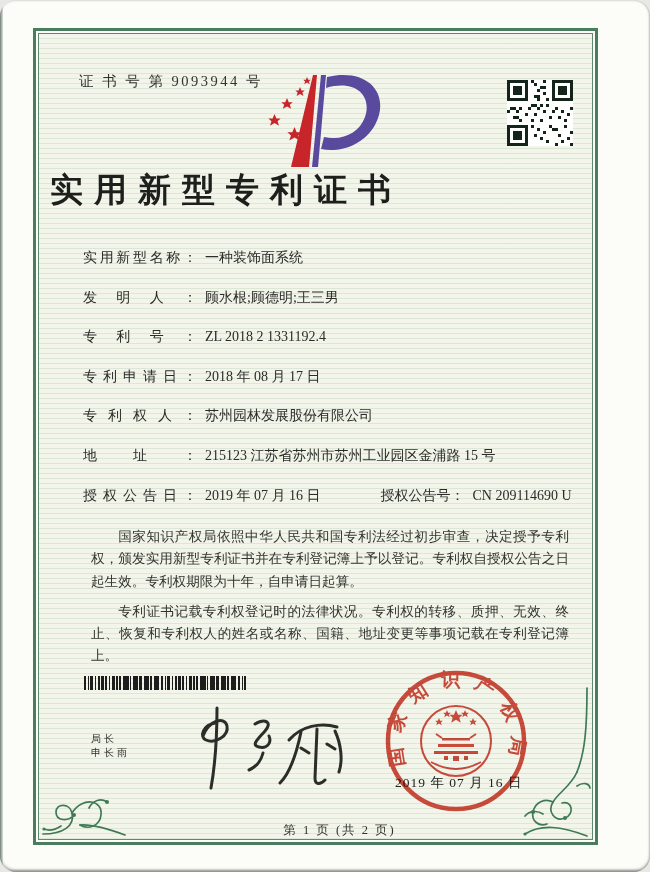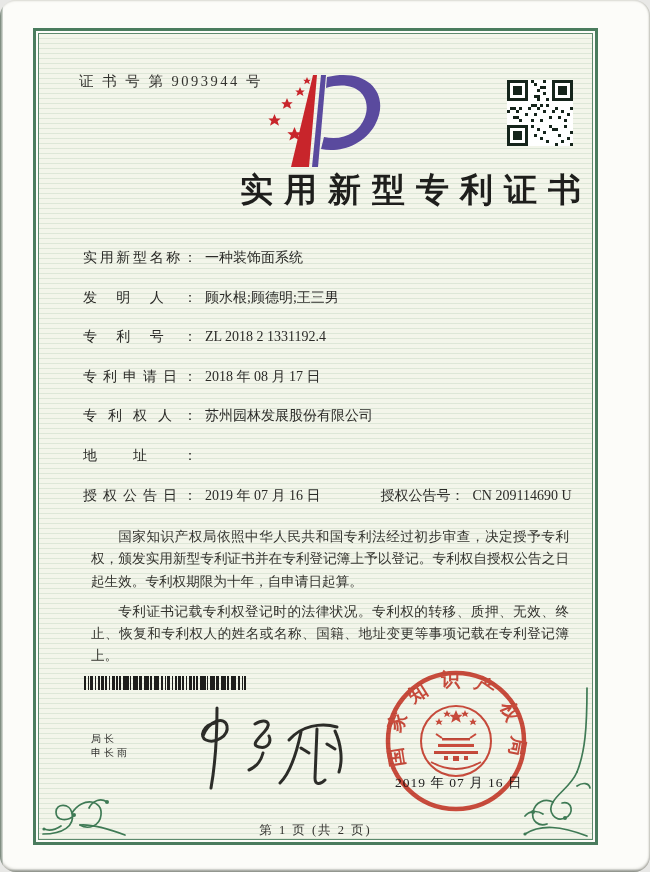--- a/index.html
+++ b/index.html
@@ -27,21 +27,21 @@
         rgba(255,255,255,0) 1px, rgba(255,255,255,0) 5px),
       #f3f5ea;
   }
 
   .cert-no{position:absolute;left:40px;top:38px;font-size:14.5px;
     letter-spacing:2.5px;color:#33332f;}
 
   .logo{position:absolute;left:212px;top:34px;width:158px;height:108px;}
   .qr{position:absolute;left:468px;top:46px;width:66px;height:66px;}
 
-  .title{position:absolute;left:0;top:134px;width:100%;text-align:right;
+  .title{position:absolute;left:0;top:134px;width:100%;text-align:left;
     font-size:33px;font-weight:bold;letter-spacing:11px;color:#1e1e1c;
     text-indent:11px;}
 
   .fields{position:absolute;left:44px;top:214px;width:500px;}
   .field-row{height:20px;line-height:20px;margin-bottom:19.6px;
     font-size:14px;white-space:nowrap;display:flex;}
   .field-label{display:inline-block;width:114px;text-align:justify;
     text-align-last:justify;flex:none;color:#2b2b28;}
   .field-value{margin-left:8px;color:#2b2b28;}
   .field-label2{display:inline-block;margin-left:60px;flex:none;}
@@ -60,21 +60,21 @@
     letter-spacing:3px;color:#2b2b28;}
   .signer .line2{}
   .signature{position:absolute;left:150px;top:664px;width:160px;height:104px;}
 
   .seal-wrap{position:absolute;left:342px;top:632px;width:150px;height:150px;}
   .seal-date{position:absolute;left:356px;top:740px;width:150px;
     font-size:13.5px;letter-spacing:1px;color:#222;z-index:1;}
   .seal{position:absolute;inset:0;opacity:.9;mix-blend-mode:multiply;z-index:2;}
 
   .page-indicator{position:absolute;left:0;top:788px;width:100%;
-    text-align:center;font-size:12.5px;letter-spacing:2px;color:#33332f;}
+    text-align:center;font-size:12.5px;letter-spacing:2px;color:#33332f;padding-left:24px;}
 
   .orn-left{position:absolute;left:2px;bottom:1px;width:86px;height:64px;}
   .orn-right{position:absolute;right:1px;bottom:1px;width:74px;height:152px;}
 </style>
 </head>
 <body>
 
 <div class="scan">
 
   <svg width="0" height="0" style="position:absolute">
@@ -191,20 +191,21 @@
         <div class="field-row">
           <span class="field-label">专利申请日：</span>
           <span class="field-value">2018 年 08 月 17 日</span>
         </div>
         <div class="field-row">
           <span class="field-label">专利权人：</span>
           <span class="field-value">苏州园林发展股份有限公司</span>
         </div>
         <div class="field-row">
           <span class="field-label">地址：</span>
+          <span class="field-value">215123 江苏省苏州市苏州工业园区金浦路 15 号</span>
         </div>
         <div class="field-row">
           <span class="field-label">授权公告日：</span>
           <span class="field-value">2019 年 07 月 16 日</span>
           <span class="field-label2">授权公告号：</span>
           <span class="field-value">CN 209114690 U</span>
         </div>
       </div>
 
       <div class="paragraphs">

